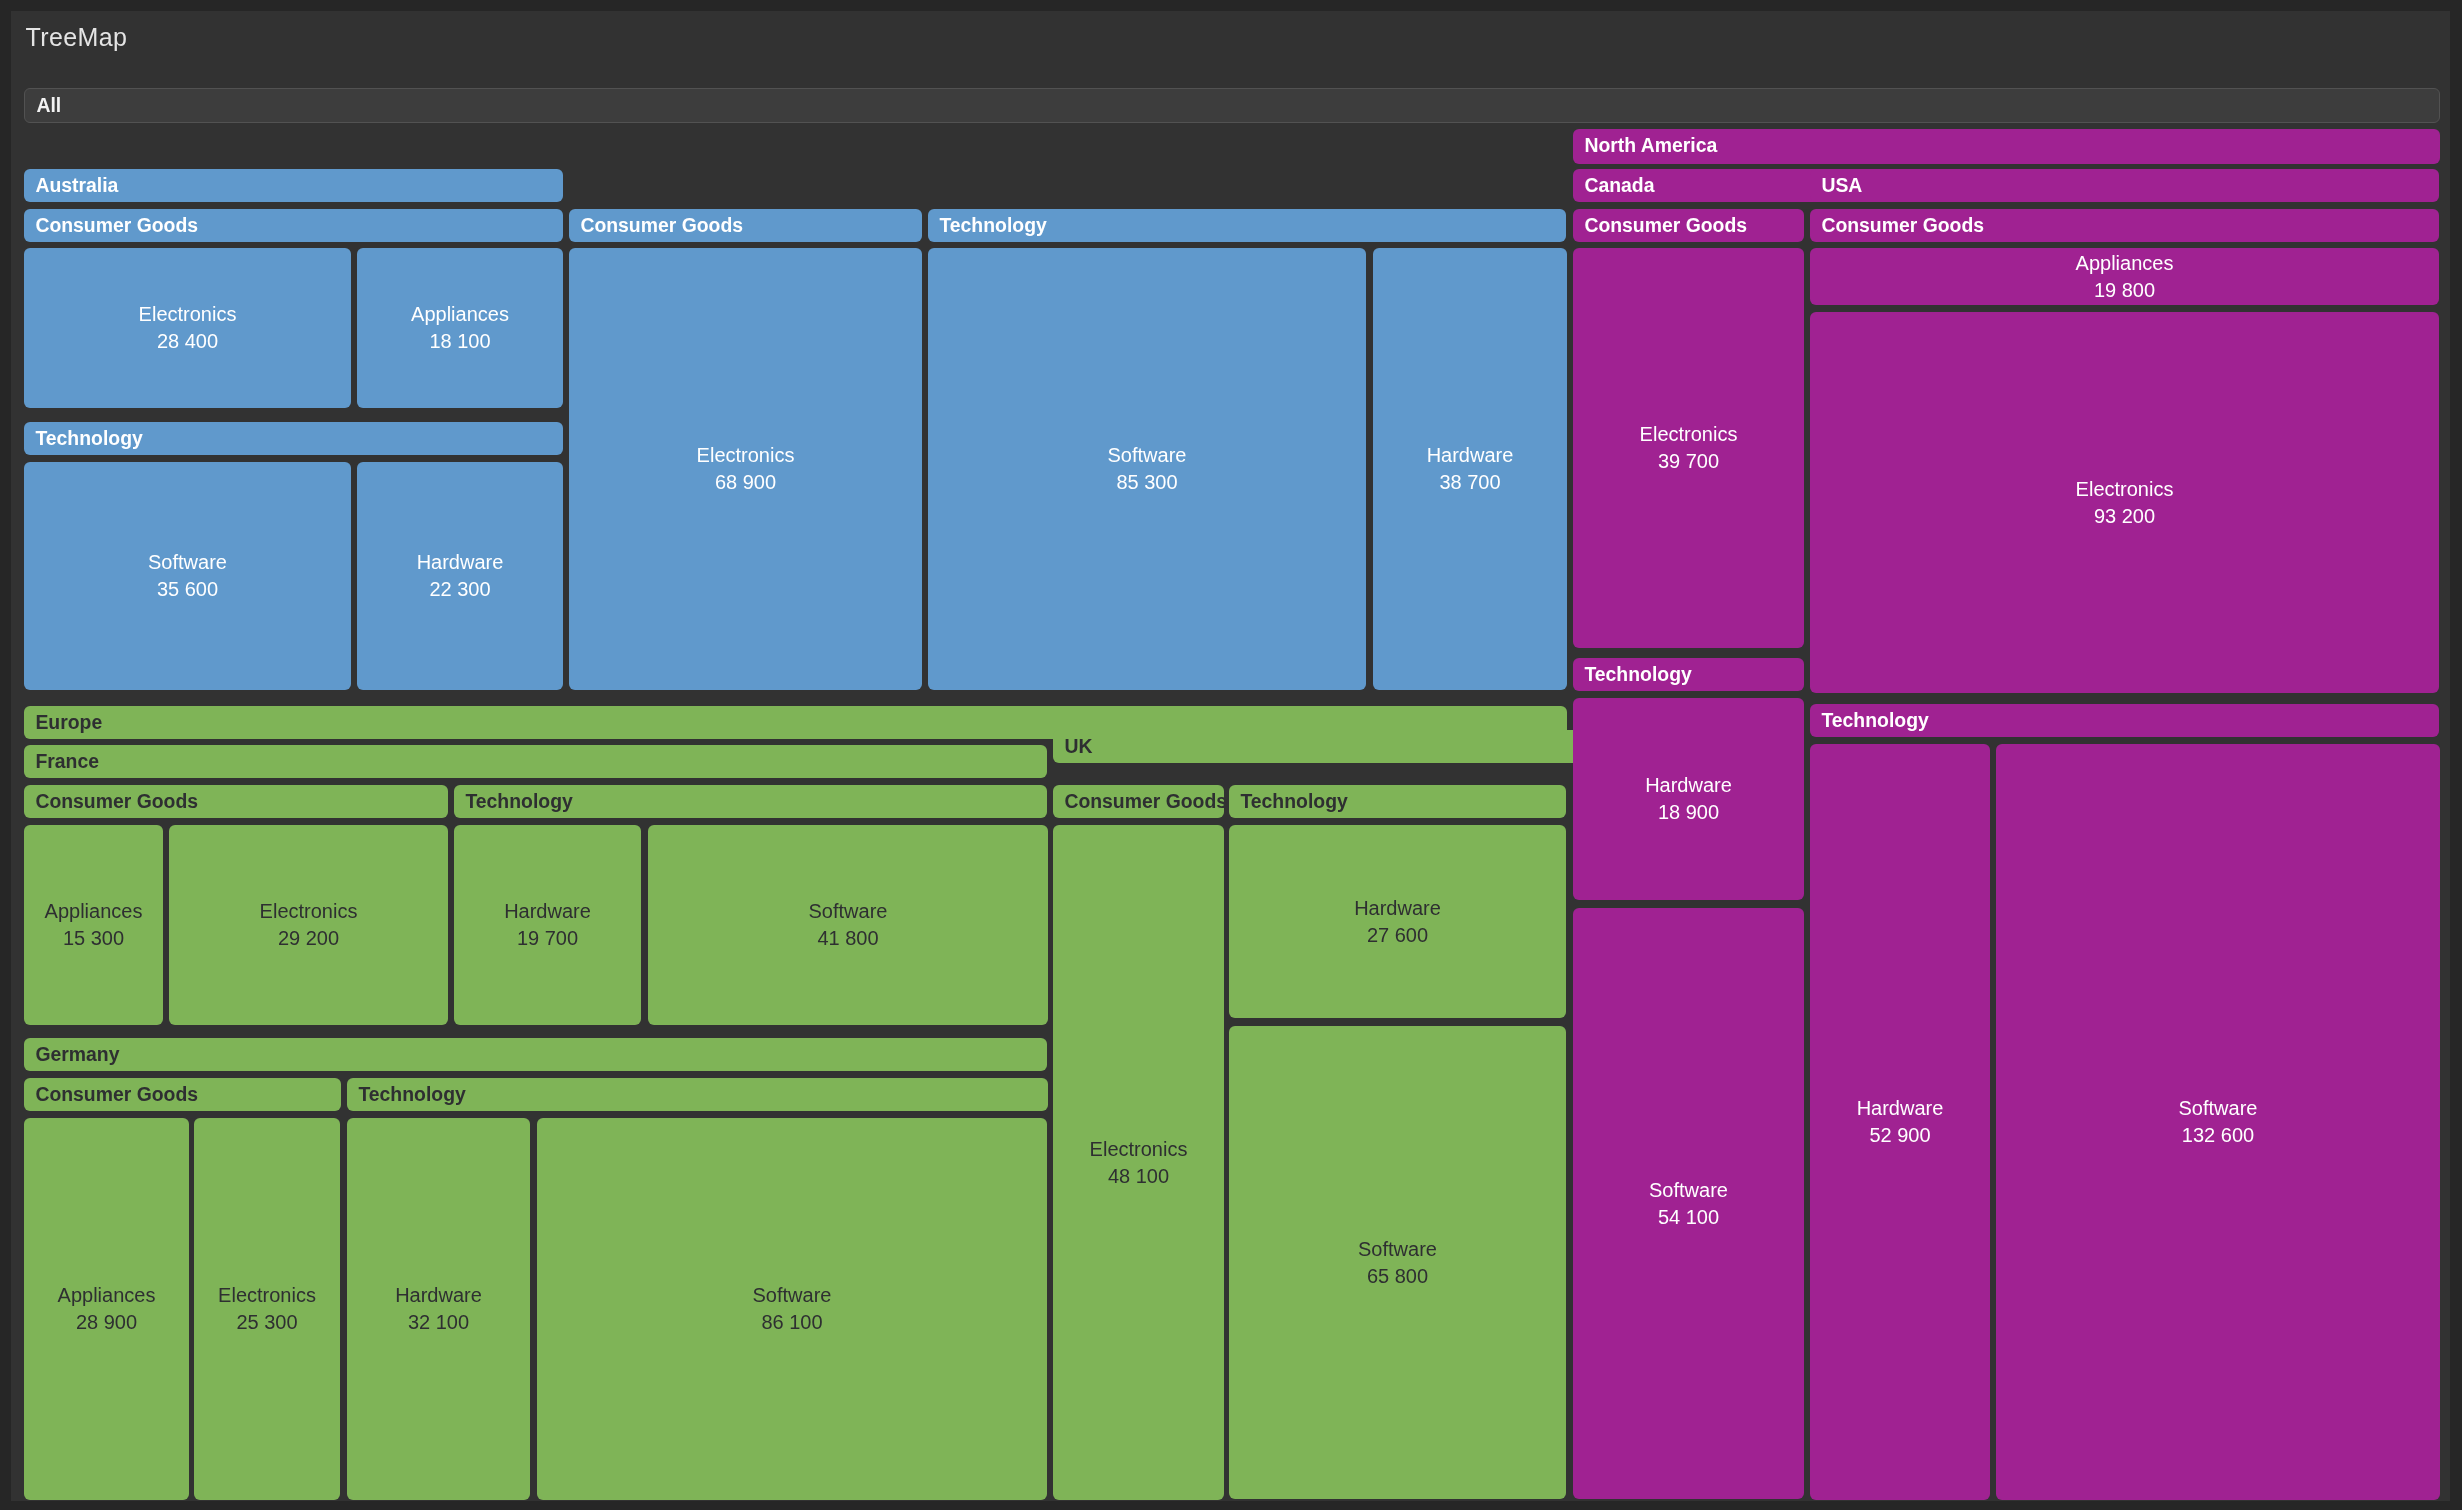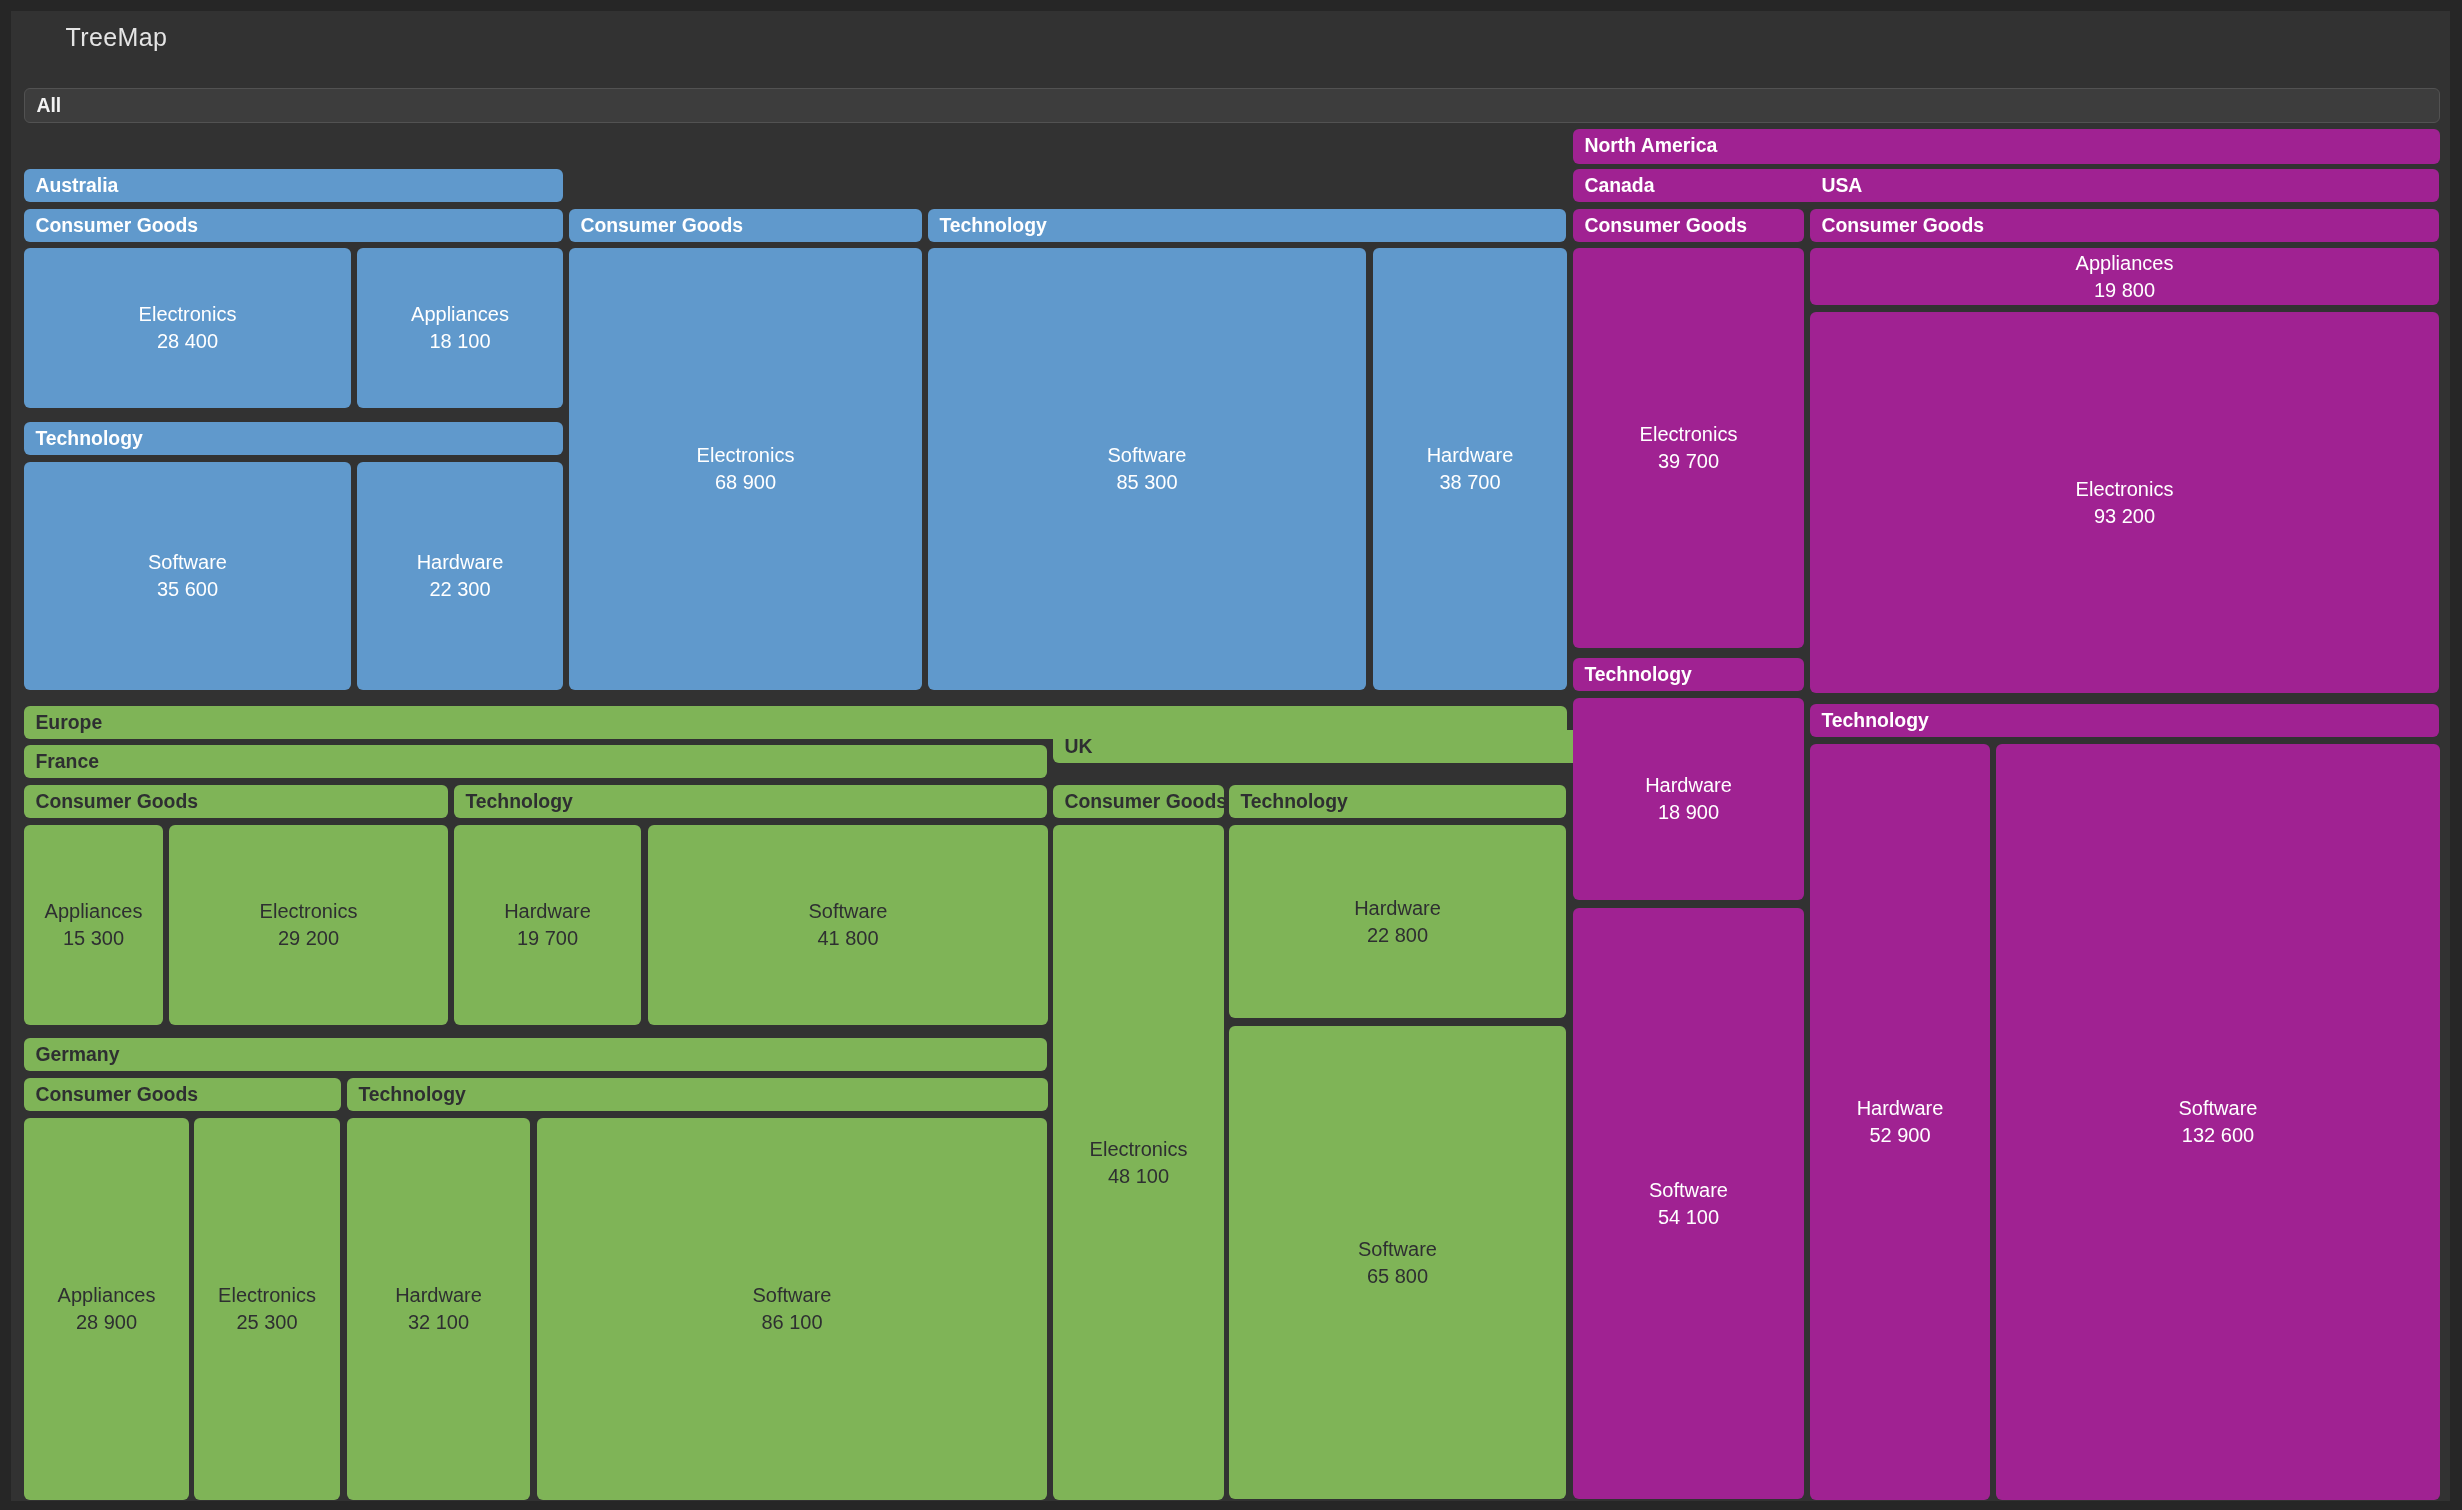--- a/index.html
+++ b/index.html
@@ -1,19 +1,19 @@
 <!DOCTYPE html>
 <html style="font-size:14px"><head>
 <meta charset="utf-8">
 <style>
   * { margin:0; padding:0; box-sizing:border-box; }
   html,body { width:2462px; height:1510px; background:#262626; font-family:"Liberation Sans", sans-serif; }
   #panel { position:absolute; left:11.4px; top:11.4px; width:2439px; height:1490px; background:#323232; }
   #stage { position:absolute; left:0; top:0; width:2462px; height:1510px; }
-  .title { position:absolute; left:25.5px; top:23px; font-size:25px; color:#e4e4e4; letter-spacing:0.4px;margin-left:40px; }
+  .title { position:absolute; left:25.5px; top:23px; font-size:25px; color:#e4e4e4; letter-spacing:0.4px; }
   .box { position:absolute; overflow:hidden;border-radius:6px; }
   .hdr { font-size:19.4px; font-weight:700; line-height:33px; padding-left:11.4px; white-space:nowrap; }
   .cell { display:flex; align-items:center; justify-content:center; text-align:center; }
   .cell .cl { font-size:20px; line-height:27px; }
   .blue { background:#6099cc; color:#ffffff; }
   .green { background:#7fb457; color:#2e2f31; }
   .magenta { background:#a02292; color:#ffffff; }
   .allbar { background:#3d3d3d; border:0.9px solid #525252; color:#f2f2f2; font-size:19.4px; font-weight:700; line-height:32px; padding-left:11.4px; }
 </style>
 </head>
@@ -142,21 +142,21 @@
   <div class="box hdr green" style="left:1229px;top:785px;width:337px;height:33px">Technology</div>
   <div class="box cell green" style="left:1053px;top:825px;width:171px;height:675px">
     <div class="cl">
         <div>Electronics</div>
     <div>48 100</div>
       </div>
   </div>
   <div class="box cell green" style="left:1229px;top:825px;width:337px;height:193px">
     <div class="cl">
         <div>Hardware</div>
-    <div>22 800</div>
+    <div>27 600</div>
       </div>
   </div>
   <div class="box cell green" style="left:1229px;top:1026px;width:337px;height:473px">
     <div class="cl">
         <div>Software</div>
     <div>65 800</div>
       </div>
   </div>
 
   <div class="box hdr magenta" style="left:1573px;top:129px;width:867px;height:35px">North America</div>

